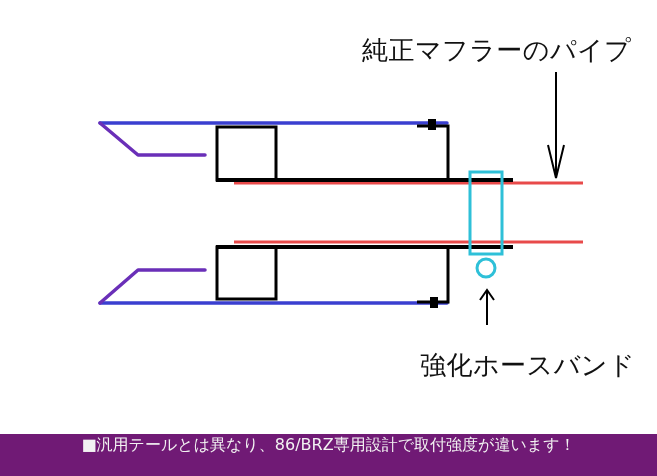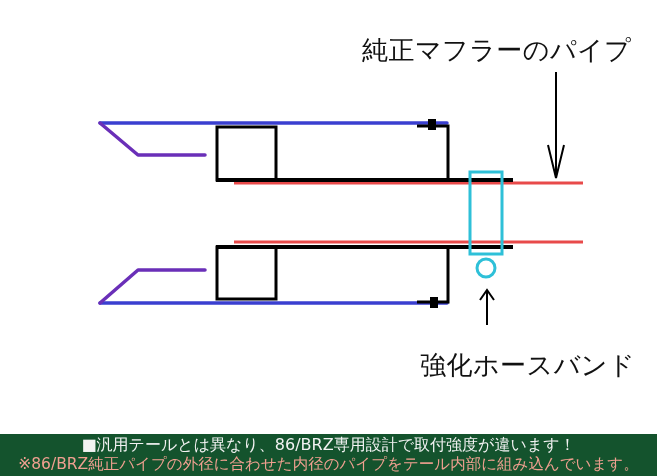--- a/index.html
+++ b/index.html
@@ -9,21 +9,21 @@
       font-family: "DejaVu Sans", "Liberation Sans", sans-serif;
     }
     #diagram { position: absolute; left: 0; top: 0; }
     .label {
       position: absolute; color: #111; font-size: 26px; white-space: nowrap;
       letter-spacing: 0.5px;
       font-family: Liberation Mono, monospace;
     }
     #footer {
       position: absolute; left: 0; top: 434px; width: 657px; height: 42px;
-      background: #14532d;
+      background: #701a75;
     }
     .footer-line {
       position: absolute; left: 0; width: 657px; text-align: center;
       white-space: nowrap; font-size: 16px; line-height: 18px;
     }
     .line1 { top: 2px; color: #f2f2f2; }
     .line2 { top: 21px; color: #f0a090; font-size: 15.5px; }
   </style>
 </head>
 <body>
@@ -61,14 +61,13 @@
     <line x1="487" y1="290" x2="487" y2="325"></line>
     <polyline points="480,300 487,290 494,300"></polyline>
   </g>
 </svg>
 
 <div class="label" style="left:362px; top:33px;">純正マフラーのパイプ</div>
 <div class="label" style="left:420px; top:348px;">強化ホースバンド</div>
 
 <div id="footer">
   <div class="footer-line line1">■汎用テールとは異なり、86/BRZ専用設計で取付強度が違います！</div>
-  <div class="footer-line line2">※86/BRZ純正パイプの外径に合わせた内径のパイプをテール内部に組み込んでいます。</div>
 </div>
 
 </body></html>

